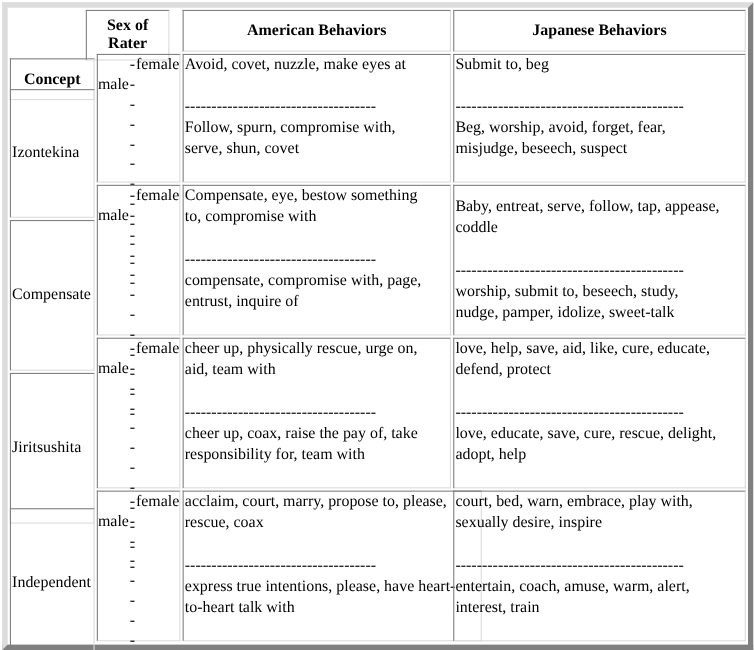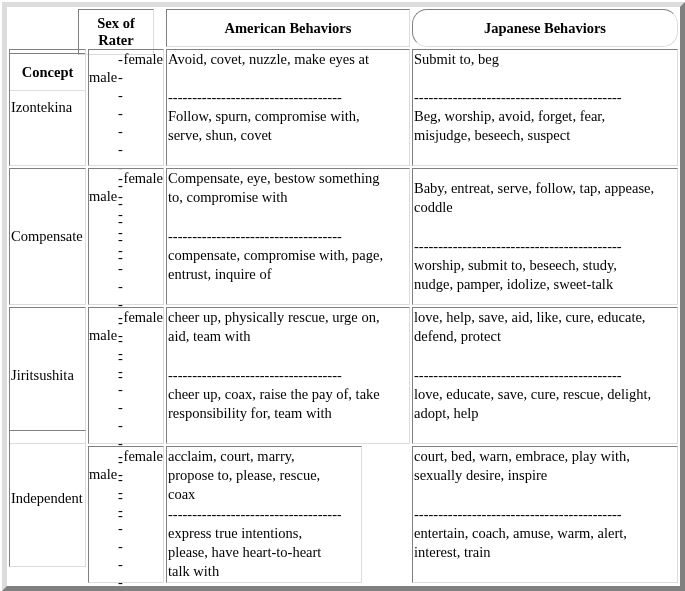--- a/index.html
+++ b/index.html
@@ -18,21 +18,21 @@
       position: absolute; box-sizing: border-box;
       border-top: 1px solid #808080;
       border-left: 1px solid #808080;
       border-right: 1px solid #dcdcdc;
       border-bottom: 1px solid #dcdcdc;
       font-family: "Liberation Serif", "DejaVu Serif", serif;
       font-size: 14.5px; color: #000;
       line-height: 19px;
     }
     .hdr { font-weight: bold; text-align: center; display: flex; align-items: center; justify-content: center; }
-    .concept { display: flex; align-items: center; padding-left: 1px; }
+    .concept { display: flex; align-items: center; padding-left: 1px; margin-top: 32px; }
     .sex { text-align: center; display: flex; flex-direction: row; justify-content: center; }
     .sex .dash { letter-spacing: 0px; line-height: 18px; }
     .beh { padding-left: 1px; padding-right: 20px; display: flex; flex-direction: column; }
     .beh .m { height: 38px; }
     .beh .d { margin-top: auto; white-space: nowrap; overflow: hidden; line-height: 19px; }
     .beh .f { margin-top: 0; height: 38px; }
   </style>
 </head>
 <body>
 
@@ -40,21 +40,21 @@
 
   <div class="cell hdr" style="left:2px; top:2px; width:77px; height:38px;margin-top:44px;">
     <span>Concept</span>
   </div>
   <div class="cell hdr" style="left:71px; top:2px; width:76px; height:46px; padding:0 2px; line-height:17px;">
     <span>Sex of Rater</span>
   </div>
   <div class="cell hdr" style="left:159px; top:2px; width:244px; height:38px;">
     <span>American Behaviors</span>
   </div>
-  <div class="cell hdr" style="left:405px; top:2px; width:266px; height:38px;border-radius:15px;">
+  <div class="cell hdr" style="left:405px; top:2px; width:266px; height:38px;">
     <span>Japanese Behaviors</span>
   </div>
 
   <div class="cell concept" style="left:2px; top:42px; width:77px; height:117px;">
     <span>Izontekina</span>
   </div>
   <div class="cell sex" style="left:81px; top:42px; width:76px; height:117px;">
     <div style="margin-top:18px;">male</div>
     <div class="dash">------------</div>
     <div>female</div>
@@ -109,21 +109,21 @@
   </div>
 
   <div class="cell concept" style="left:2px; top:423px; width:77px; height:137px;">
     <span>Independent</span>
   </div>
   <div class="cell sex" style="left:81px; top:439px; width:76px; height:137px;">
     <div style="margin-top:18px;">male</div>
     <div class="dash">------------</div>
     <div>female</div>
   </div>
-  <div class="cell beh" style="left:159px; top:439px; width:196px; height:137px;">
+  <div class="cell beh" style="left:159px; top:439px; width:272px; height:137px;">
     <div class="m">acclaim, court, marry, propose to, please, rescue, coax</div>
     <div class="d" style="margin-top:20px;">------------------------------------</div>
     <div class="f">express true intentions, please, have heart-to-heart talk with</div>
   </div>
   <div class="cell beh" style="left:405px; top:439px; width:266px; height:137px;">
     <div class="m">court, bed, warn, embrace, play with, sexually desire, inspire</div>
     <div class="d" style="margin-top:20px;">-------------------------------------------</div>
     <div class="f">entertain, coach, amuse, warm, alert, interest, train</div>
   </div>
 </div>

